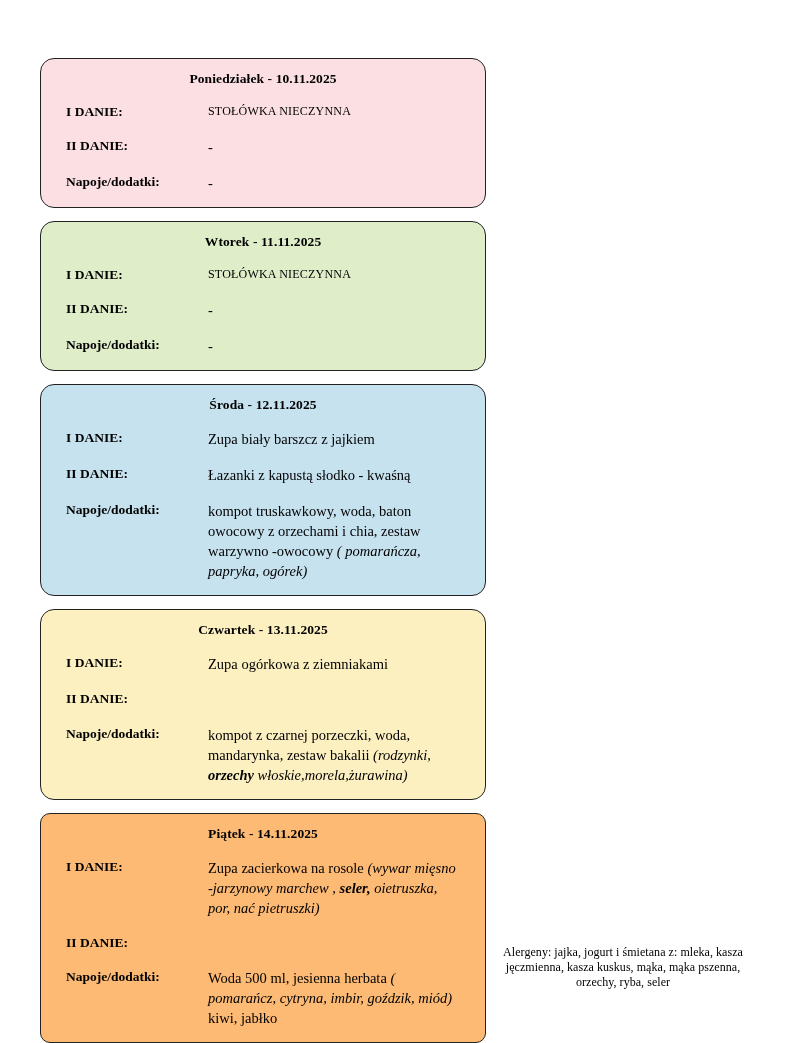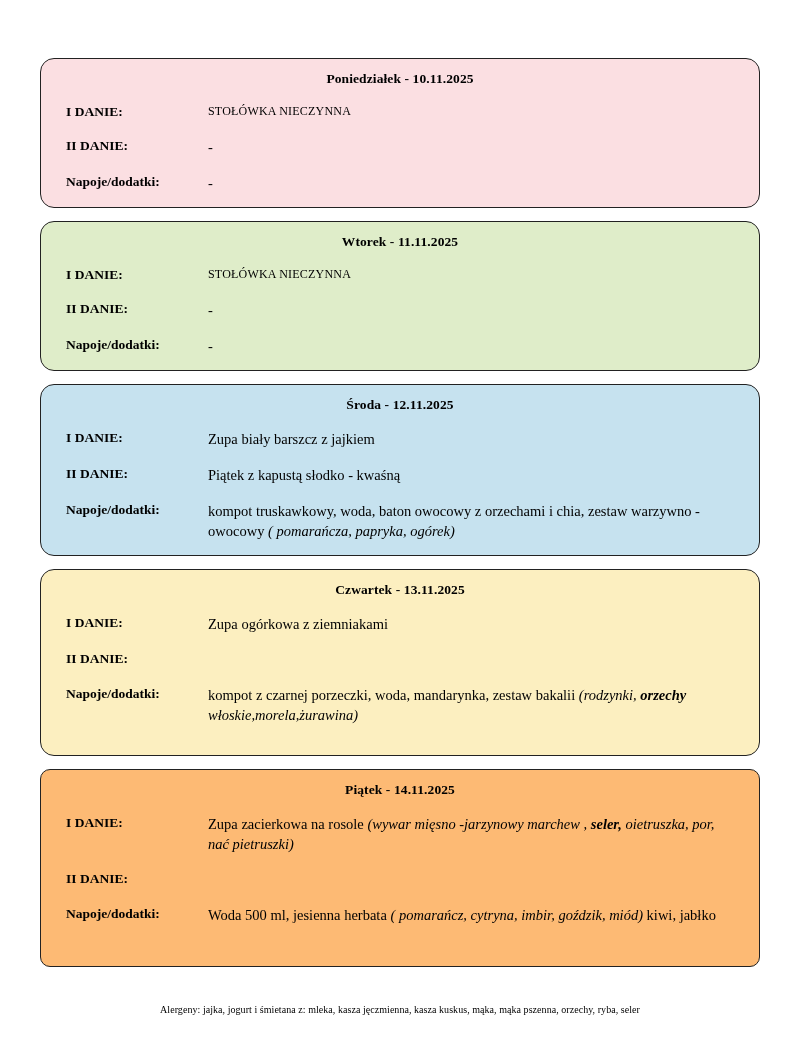--- a/index.html
+++ b/index.html
@@ -16,21 +16,20 @@
     position: relative;
     overflow: hidden;
   }
 
   .page {
     width: 800px;
     height: 1043px;
     box-sizing: border-box;
     padding: 58px 40px 0 40px;
     display: flex;
-    flex-direction: column;
   }
 
   .day-card {
     box-sizing: border-box;
     border: 1.2px solid #222222;
     border-radius: 14px;
     padding: 8px 22px 14px 22px;
     margin-bottom: 13px;
     position: relative;
   }
@@ -74,23 +73,23 @@
 
   .meal-value i { font-style: italic; }
   .meal-value b { font-weight: bold; }
   .meal-value .bi { font-weight: bold; font-style: italic; text-align: right; }
 
   
 
   .footer-note {
     margin-top: auto;
     text-align: center;
-    font-size: 10px;
+    font-size: 12px;
     font-family: "Liberation Serif", "DejaVu Serif", serif;
-    padding-bottom: 28px;
+    padding-bottom: 53px;
     letter-spacing: 0.05px;
   }
 </style>
 </head>
 <body style="background: rgb(255, 255, 255);">
 
 <div class="page">
 
   <div id="cards">
       <div class="day-card" style="background: rgb(251, 223, 226); min-height: 143px;">
@@ -124,21 +123,21 @@
         </div>
       </div>
       <div class="day-card" style="background: rgb(198, 226, 239); min-height: 166px;">
         <div class="day-title">Środa - 12.11.2025</div>
         <div class="meal-row">
           <div class="meal-label">I DANIE:</div>
           <div class="meal-value">Zupa biały barszcz z jajkiem</div>
         </div>
         <div class="meal-row">
           <div class="meal-label">II DANIE:</div>
-          <div class="meal-value">Piątek z kapustą słodko - kwaśną</div>
+          <div class="meal-value">Łazanki z kapustą słodko - kwaśną</div>
         </div>
         <div class="meal-row">
           <div class="meal-label">Napoje/dodatki:</div>
           <div class="meal-value">kompot truskawkowy, woda, baton owocowy z orzechami i chia, zestaw warzywno -owocowy <i>( pomarańcza,  papryka,  ogórek)</i></div>
         </div>
       </div>
       <div class="day-card" style="background: rgb(252, 239, 192); min-height: 187px;">
         <div class="day-title">Czwartek - 13.11.2025</div>
         <div class="meal-row">
           <div class="meal-label">I DANIE:</div>

